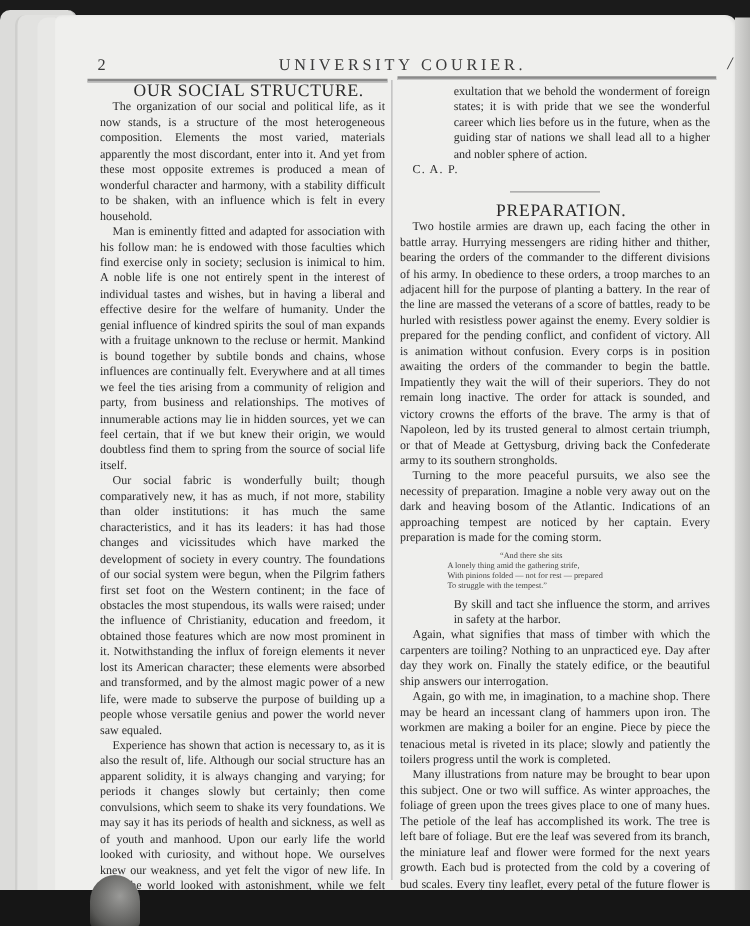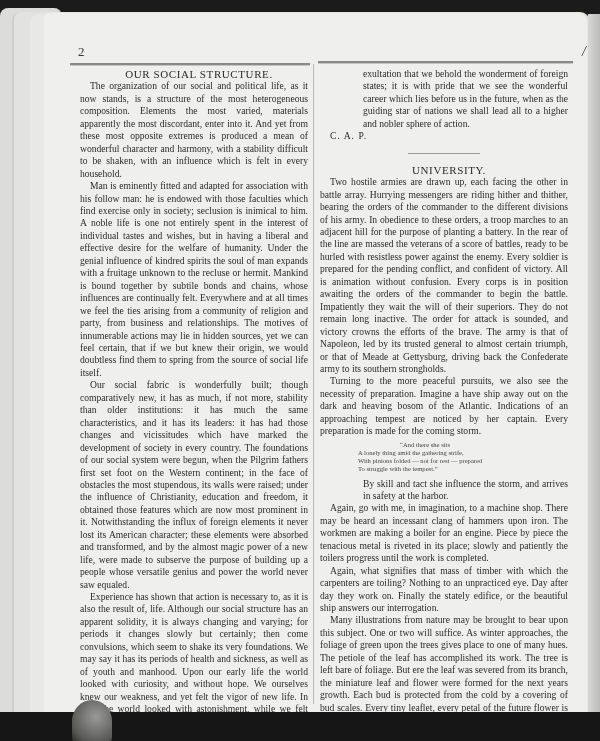--- a/index.html
+++ b/index.html
@@ -56,21 +56,21 @@
   }
   .column {
     position: absolute; top: 68px; color: #2b2b2b;
     font-size: 9.6px; line-height: 12.45px; text-align: justify;
   }
   .col-left { left: 80px; width: 228px; }
   .col-right { left: 320px; width: 248px; }
   .column p { margin: 0; text-indent: 10px; }
   .column p.noindent { text-indent: 0; margin-left: 43px; }
   .article-title {
-    text-align: center; font-size: 11px; letter-spacing: 0.6px;
+    text-align: center; font-size: 14px; letter-spacing: 0.6px;
     margin: 0 0 1px 0; text-indent: 0;
   }
   .signature { text-align: left; margin: 1px 14px 0 0; letter-spacing: 1px; }
   .short-rule {
     width: 72px; height: 1px; background: #9a9a9a; margin: 10px auto 10px auto;
   }
   .poem {
     margin: 3px 0 4px 38px; font-size: 6.6px; line-height: 8.2px; color: #444;
   }
   .poem div { white-space: nowrap; }
@@ -80,50 +80,51 @@
 <body>
 
 <div class="stack-page stack1"></div>
 <div class="stack-page stack2"></div>
 <div class="stack-page stack3"></div>
 <div class="page"></div>
 <div class="page-edge-right"></div>
 
 <div class="running-head">
   <span class="page-number">2</span>
+  <span class="journal-title">UNIVERSITY COURIER.</span>
   <span class="corner-mark">/</span>
 </div>
 <div class="head-rule-left"></div>
 <div class="head-rule-right"></div>
 <div class="col-divider"></div>
 
 <div class="column col-left">
   <p class="article-title">OUR SOCIAL STRUCTURE.</p>
   <p>The organization of our social and political life, as it now stands, is a structure of the most heterogeneous composition. Elements the most varied, materials apparently the most discordant, enter into it.   And yet from these most opposite extremes is produced a mean of wonderful character and harmony, with a stability difficult to be shaken, with an influence which is felt in every household.</p>
   <p>Man is eminently fitted and adapted for association with his follow man: he is endowed with those faculties which find exercise only in society; seclusion is inimical to him.  A noble life is one not entirely spent in the interest of individual tastes and wishes, but in having a liberal and effective desire for the welfare of humanity.  Under the genial influence of kindred spirits the soul of man expands with a fruitage unknown to the recluse or hermit.   Mankind is bound together by subtile bonds and chains, whose influences are continually felt. Everywhere and at all times we feel the ties arising from a community of religion and party, from business and relationships.   The motives of innumerable actions may lie in hidden sources, yet we can feel certain, that if we but knew their origin, we would doubtless find them to spring from the source of social life itself.</p>
   <p>Our social fabric is wonderfully built; though comparatively new, it has as much, if not more, stability than older institutions: it has much the same characteristics, and it has its leaders: it has had those changes and vicissitudes which have marked the development of society in every country.  The foundations of our social system were begun, when the Pilgrim fathers first set foot on the Western continent; in the face of obstacles the most stupendous, its walls were raised; under the influence of Christianity, education and freedom, it obtained those features which are now most prominent in it. Notwithstanding the influx of foreign elements it never lost its American character; these elements were absorbed and transformed, and by the almost magic power of a new life, were made to subserve the purpose of building up a people whose versatile genius and power the world never saw equaled.</p>
   <p>Experience has shown that action is necessary to, as it is also the result of, life.  Although our social structure has an apparent solidity, it is always changing and varying; for periods it changes slowly but certainly; then come convulsions, which seem to shake its very foundations.  We may say it has its periods of health and sickness, as well as of youth and manhood.  Upon our early life the world looked with curiosity, and without hope.  We ourselves knew our weakness, and yet felt the vigor of new life.  In time the world looked with astonishment, while we felt more confident and looked upon success as certain.  We now think our experiment proved.</p>
   <p>We have thrown open our doors to the world — nay, have even invited all to enter, and multitudes have come.  Individuals are here of every race, color, party and sect, yet without serious contention or strife; peace reigns everywhere.  Every shade of belief and opinion is tolerated — perhaps with too much freedom; liberty of speech and conscience is granted to all; places of honor are open to the trustworthy — as well as to the unworthy.</p>
 
 </div>
 
 <div class="column col-right">
   <p class="noindent" id="split-para-cont">exultation that we behold the wonderment of foreign states; it is with pride that we see the wonderful career which lies before us in the future, when as the guiding star of nations we shall lead all to a higher and nobler sphere of action.</p>
   <p class="signature">C. A. P.</p>
   <div class="short-rule"></div>
-  <p class="article-title">UNIVERSITY.</p>
+  <p class="article-title">PREPARATION.</p>
   <p>Two hostile armies are drawn up, each facing the other in battle array.  Hurrying messengers are riding hither and thither, bearing the orders of the commander to the different divisions of his army.  In obedience to these orders, a troop marches to an adjacent hill for the purpose of planting a battery.  In the rear of the line are massed the veterans of a score of battles, ready to be hurled with resistless power against the enemy.  Every soldier is prepared for the pending conflict, and confident of victory.  All is animation without confusion. Every corps is in position awaiting the orders of the commander to begin the battle.  Impatiently they wait the will of their superiors.  They do not remain long inactive.  The order for attack is sounded, and victory crowns the efforts of the brave.  The army is that of Napoleon, led by its trusted general to almost certain triumph, or that of Meade at Gettysburg, driving back the Confederate army to its southern strongholds.</p>
-  <p>Turning to the more peaceful pursuits, we also see the necessity of preparation.  Imagine a have ship away out on the dark and heaving bosom of the Atlantic.  Indications of an approaching tempest are noticed by her captain.  Every preparation is made for the coming storm.</p>
+  <p>Turning to the more peaceful pursuits, we also see the necessity of preparation.  Imagine a noble very away out on the dark and heaving bosom of the Atlantic.  Indications of an approaching tempest are noticed by her captain.  Every preparation is made for the coming storm.</p>
   <div class="poem">
     <div class="first">“And there she sits</div>
     <div>A lonely thing amid the gathering strife,</div>
     <div>With pinions folded — not for rest — prepared</div>
     <div>To struggle with the tempest.”</div>
   </div>
   <p class="noindent">By skill and tact she influence the storm, and arrives in safety at the harbor.</p>
+  <p>Again, what signifies that mass of timber with which the carpenters are toiling?  Nothing to an unpracticed eye.  Day after day they work on.  Finally the stately edifice, or the beautiful ship answers our interrogation.</p>
   <p>Again, go with me, in imagination, to a machine shop. There may be heard an incessant clang of hammers upon iron. The workmen are making a boiler for an engine.  Piece by piece the tenacious metal is riveted in its place; slowly and patiently the toilers progress until the work is completed.</p>
-  <p>Again, what signifies that mass of timber with which the carpenters are toiling?  Nothing to an unpracticed eye.  Day after day they work on.  Finally the stately edifice, or the beautiful ship answers our interrogation.</p>
   <p>Many illustrations from nature may be brought to bear upon this subject.  One or two will suffice.  As winter approaches, the foliage of green upon the trees gives place to one of many hues.  The petiole of the leaf has accomplished its work.  The tree is left bare of foliage.  But ere the leaf was severed from its branch, the miniature leaf and flower were formed for the next years growth.  Each bud is protected from the cold by a covering of bud scales.  Every tiny leaflet, every petal of the future flower is formed, ready to expand and grow under the necessary conditions.</p>
   <p>What lesson may we learn from these instances of preparation?  The lesson is obvious.  No young man or woman can wholly succeed in life without thorough preparation.  The more thorough this is, the more certain is success.  A great man has said that “nothing is sure to happen only the unforeseen,” and therefore unexpected.  The nation also demands preparation of all her sons and daughters for the duties and responsibilities of citizenship.  Never in our country's history</p>
 </div>
 
 <div class="bottom-shadow"></div>
 <div class="thumb"></div>
 
 </body></html>

